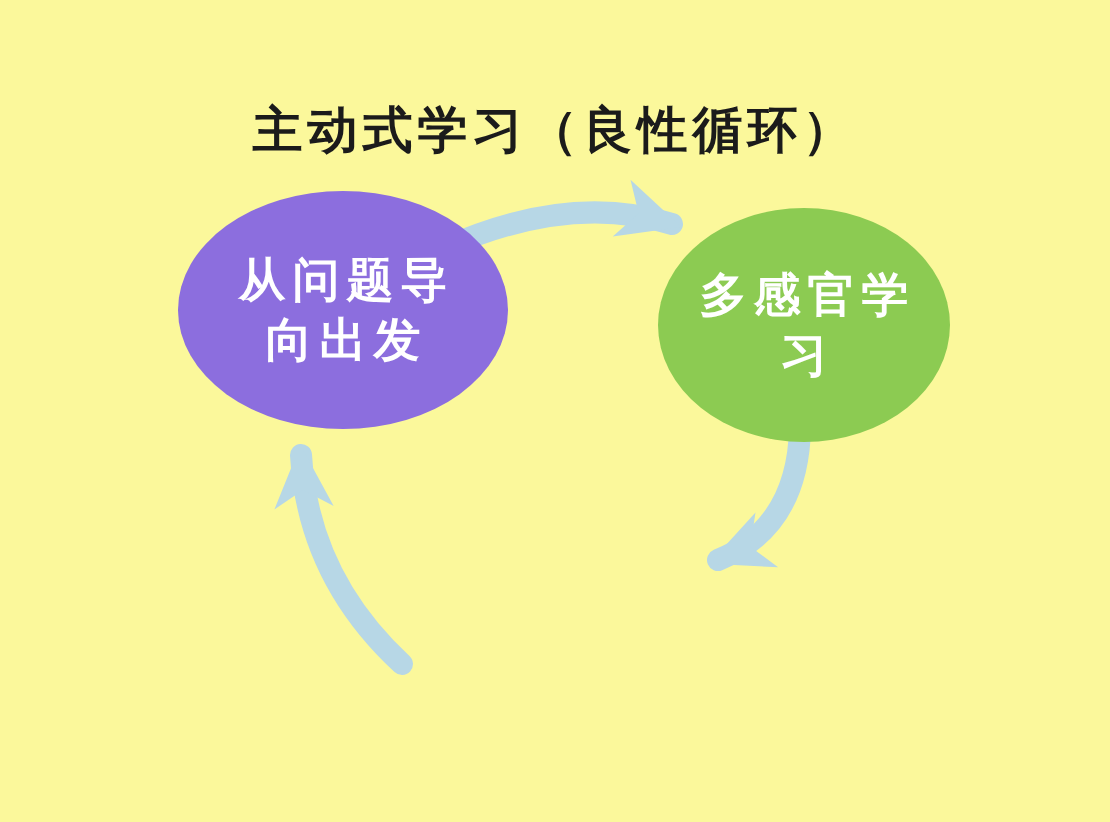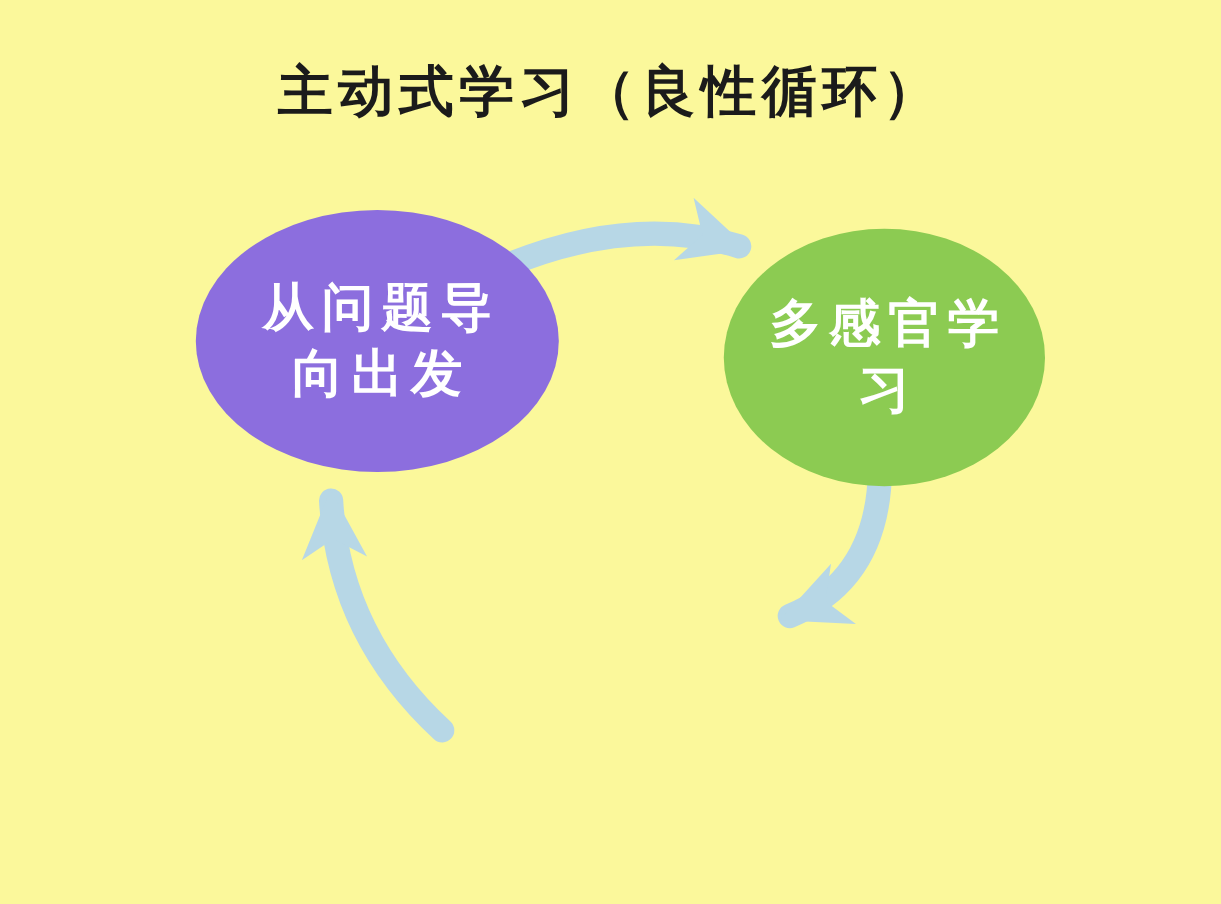--- a/index.html
+++ b/index.html
@@ -53,21 +53,21 @@
   .node-label .line { display: block; }
   .node-problem  { left: 178px; top: 191px; width: 330px; height: 238px; }
   .node-sensory  { left: 658px; top: 208px; width: 292px; height: 234px; }
   .node-feedback { left: 395px; top: 541px; width: 320px; height: 210px; }
 </style>
 </head>
 <body>
 
 <div class="stage" style="background-color: rgb(251, 248, 155);">
 
-  <h1 class="title" style="color: rgb(27, 27, 27);">主动式学习（良性循环）</h1>
+  <h1 class="title" style="color: rgb(27, 27, 27); margin-top: 47px;">主动式学习（良性循环）</h1>
 
   <svg class="arrows" viewBox="0 0 1110 822" xmlns="http://www.w3.org/2000/svg">
     <defs>
       <marker id="arrowhead" viewBox="0 0 10 10" refX="8.5" refY="5" markerWidth="3" markerHeight="3" markerUnits="strokeWidth" orient="auto">
         <path d="M0.5,0.5 L10,5 L0.5,9.5 L3.2,5 Z" fill="#b7d7e6"></path>
       </marker>
     </defs>
     <path class="shaft" d="M 445 248 Q 570 192 672 224" marker-end="url(#arrowhead)" stroke="#b7d7e6"></path>
     <path class="shaft" d="M 800 428 Q 798 527 718 560" marker-end="url(#arrowhead)" stroke="#b7d7e6"></path>
     <path class="shaft" d="M 402 664 Q 308 577 301 455" marker-end="url(#arrowhead)" stroke="#b7d7e6"></path>

